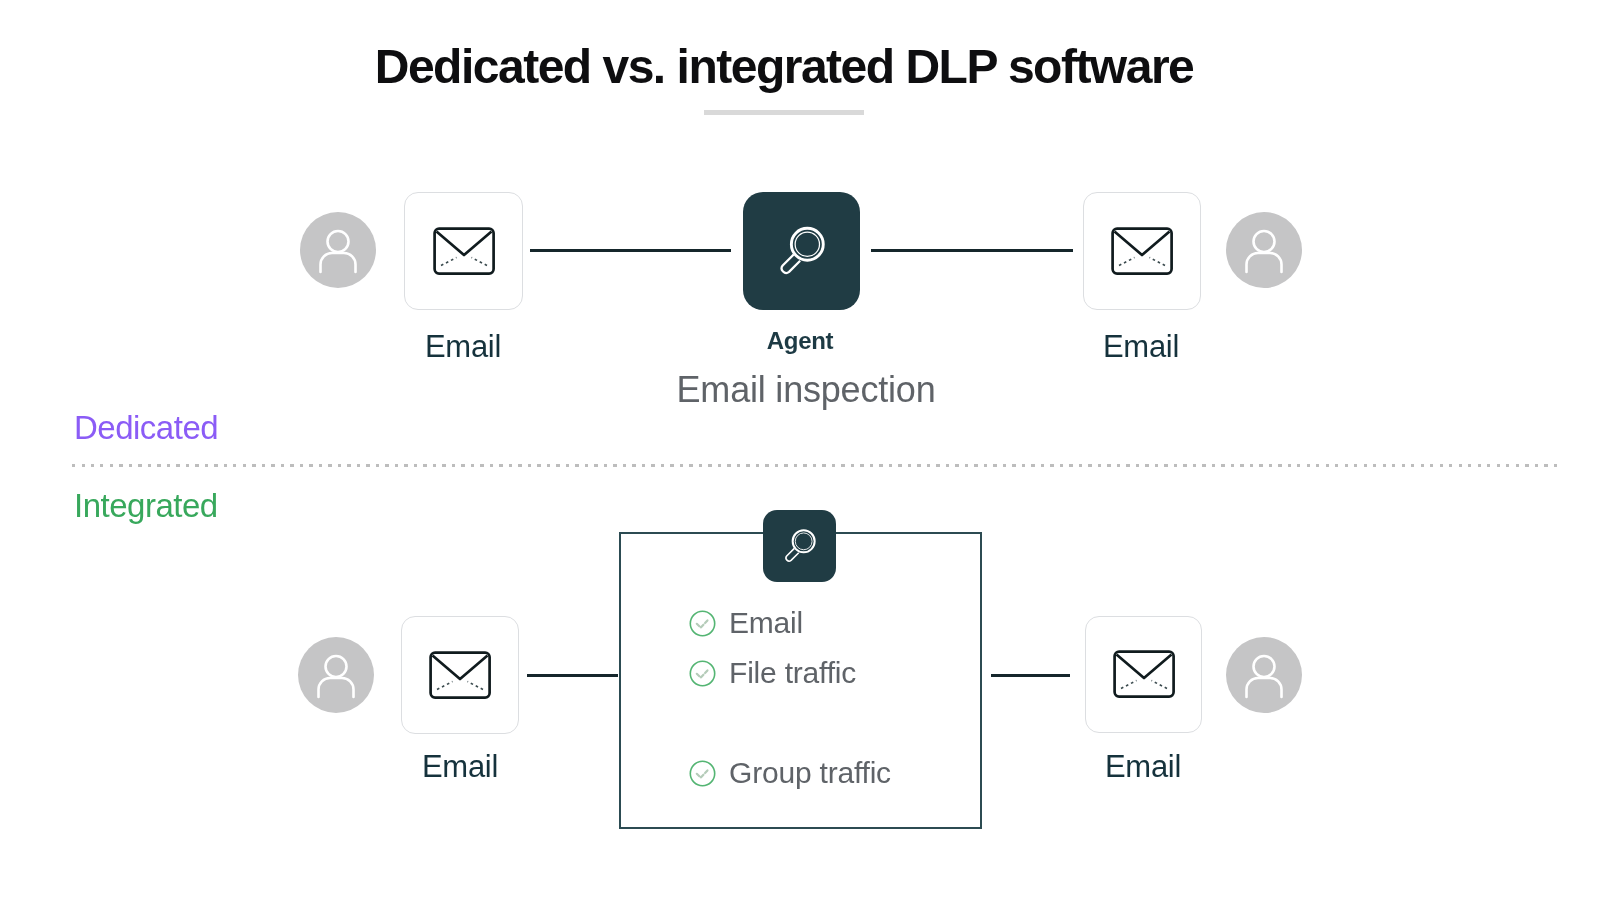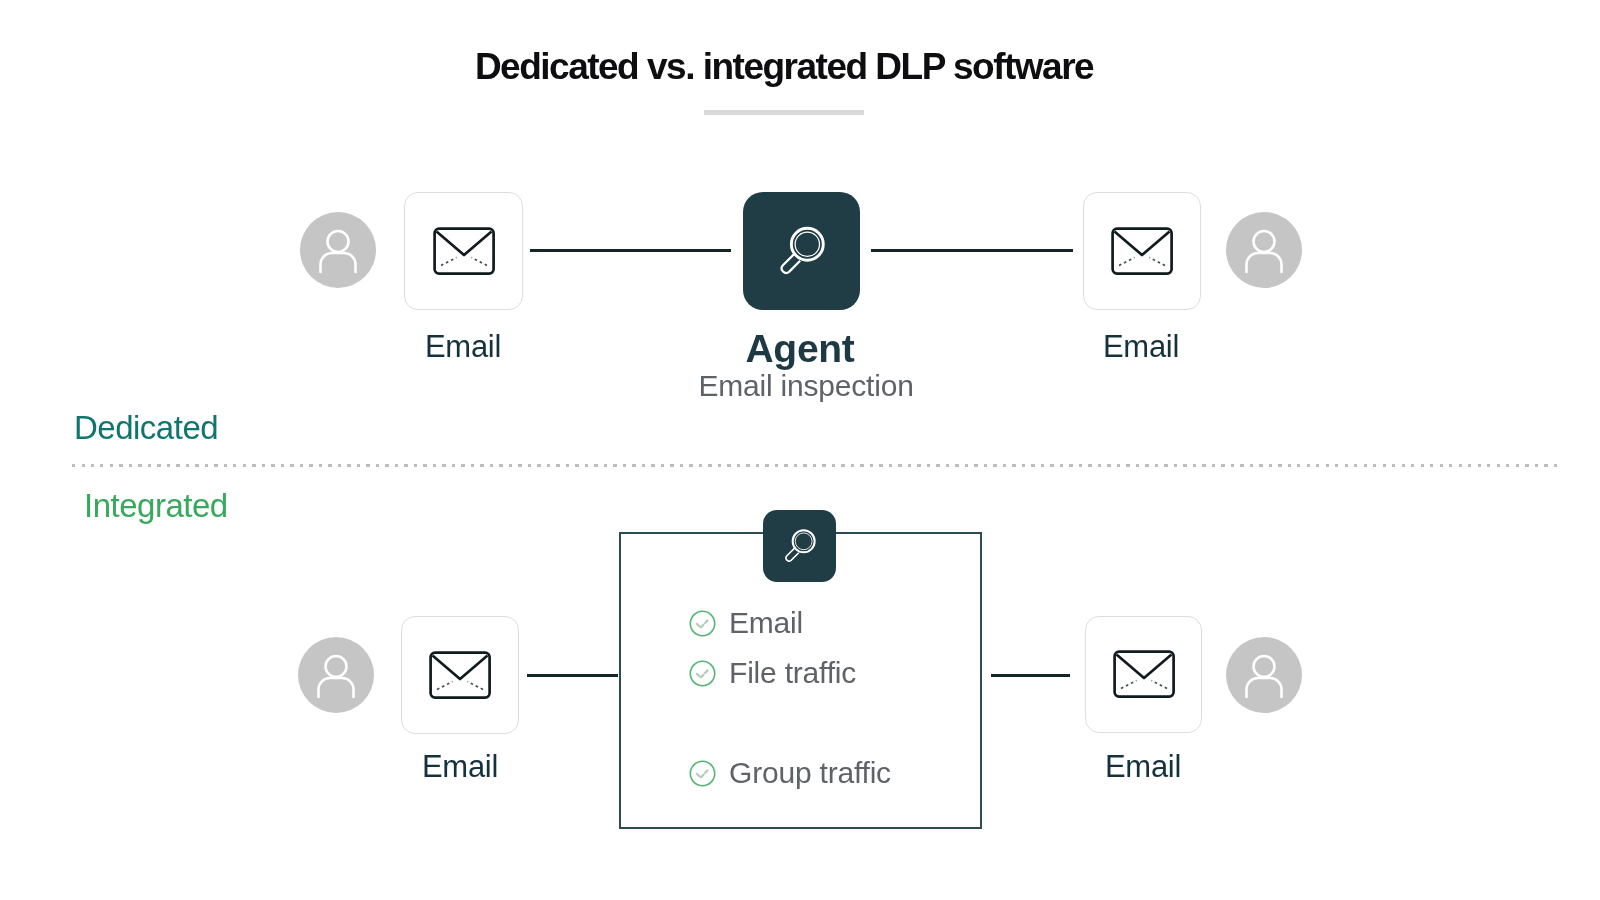--- a/index.html
+++ b/index.html
@@ -5,44 +5,44 @@
   html,body{margin:0;padding:0;background:#ffffff;}
   .canvas{
     position:relative;width:1600px;height:900px;overflow:hidden;background:#ffffff;
     font-family:"Liberation Sans","DejaVu Sans",sans-serif;
   }
   .abs{position:absolute;}
 
   
   .title{
     left:0;top:38px;width:1568px;text-align:center;
-    font-size:37px;font-weight:700;letter-spacing:-1.5px;color:#0e0e10;line-height:58px;
+    font-size:48px;font-weight:700;letter-spacing:-1.5px;color:#0e0e10;line-height:58px;
   }
   .title-underline{left:704px;top:110px;width:160px;height:5px;background:#d9d9d9;}
 
   
   .node-box{
     background:#ffffff;border:1.5px solid #dcdee1;border-radius:14px;
     display:flex;align-items:center;justify-content:center;box-sizing:border-box;
   }
   .agent-box{
     background:#203c44;border-radius:20px;
     display:flex;align-items:center;justify-content:center;box-sizing:border-box;
   }
   .avatar{width:76px;height:76px;}
   .connector{height:3px;background:#15262b;}
 
   
   .node-label{
     font-size:31px;font-weight:500;color:#15323c;text-align:center;letter-spacing:-0.3px;
   }
-  .agent-label{font-size:39px;font-weight:700;color:#1d3a44;text-align:center;letter-spacing:-0.3px;}
-  .agent-sublabel{font-size:30px;font-weight:400;color:#5f6368;text-align:center;letter-spacing:-0.2px;}
+  .agent-label{font-size:24px;font-weight:700;color:#1d3a44;text-align:center;letter-spacing:-0.3px;}
+  .agent-sublabel{font-size:36px;font-weight:400;color:#5f6368;text-align:center;letter-spacing:-0.2px;}
   .section-label{font-size:33px;font-weight:500;letter-spacing:-0.5px;}
-  .section-label.dedicated{color:#0f766e;}
+  .section-label.dedicated{color:#8b5cf6;}
   .section-label.integrated{color:#38a85c;}
 
   
   .divider{
     left:72px;top:464px;width:1490px;height:3px;
     background:repeating-linear-gradient(to right,#bdbdbd 0 3px,transparent 3px 9.5px);
   }
 
   
   .big-box{
@@ -119,21 +119,21 @@
       <use href="#person"></use>
     </svg>
 
   <div class="abs node-label" style="left:403px;top:329px;width:120px">Email</div>
   <div class="abs agent-label" style="left:730px;top:327px;width:140px">Agent</div>
   <div class="abs agent-sublabel" style="left:656px;top:369px;width:300px">Email inspection</div>
   <div class="abs node-label" style="left:1081px;top:329px;width:120px">Email</div>
 
   <div class="abs section-label dedicated" style="left:74px;top:409px">Dedicated</div>
   <div class="abs divider"></div>
-  <div class="abs section-label integrated" style="left:84px;top:487px">Integrated</div>
+  <div class="abs section-label integrated" style="left:74px;top:487px">Integrated</div>
 
   <svg class="abs avatar" style="left:298px;top:637px">
       <use href="#person"></use>
     </svg>
 
   <div class="abs node-box" style="left:401px;top:616px;width:118px;height:118px">
     <svg width="62" height="49" viewBox="0 0 62 49">
         <use href="#envelope"></use>
       </svg>
   </div>

